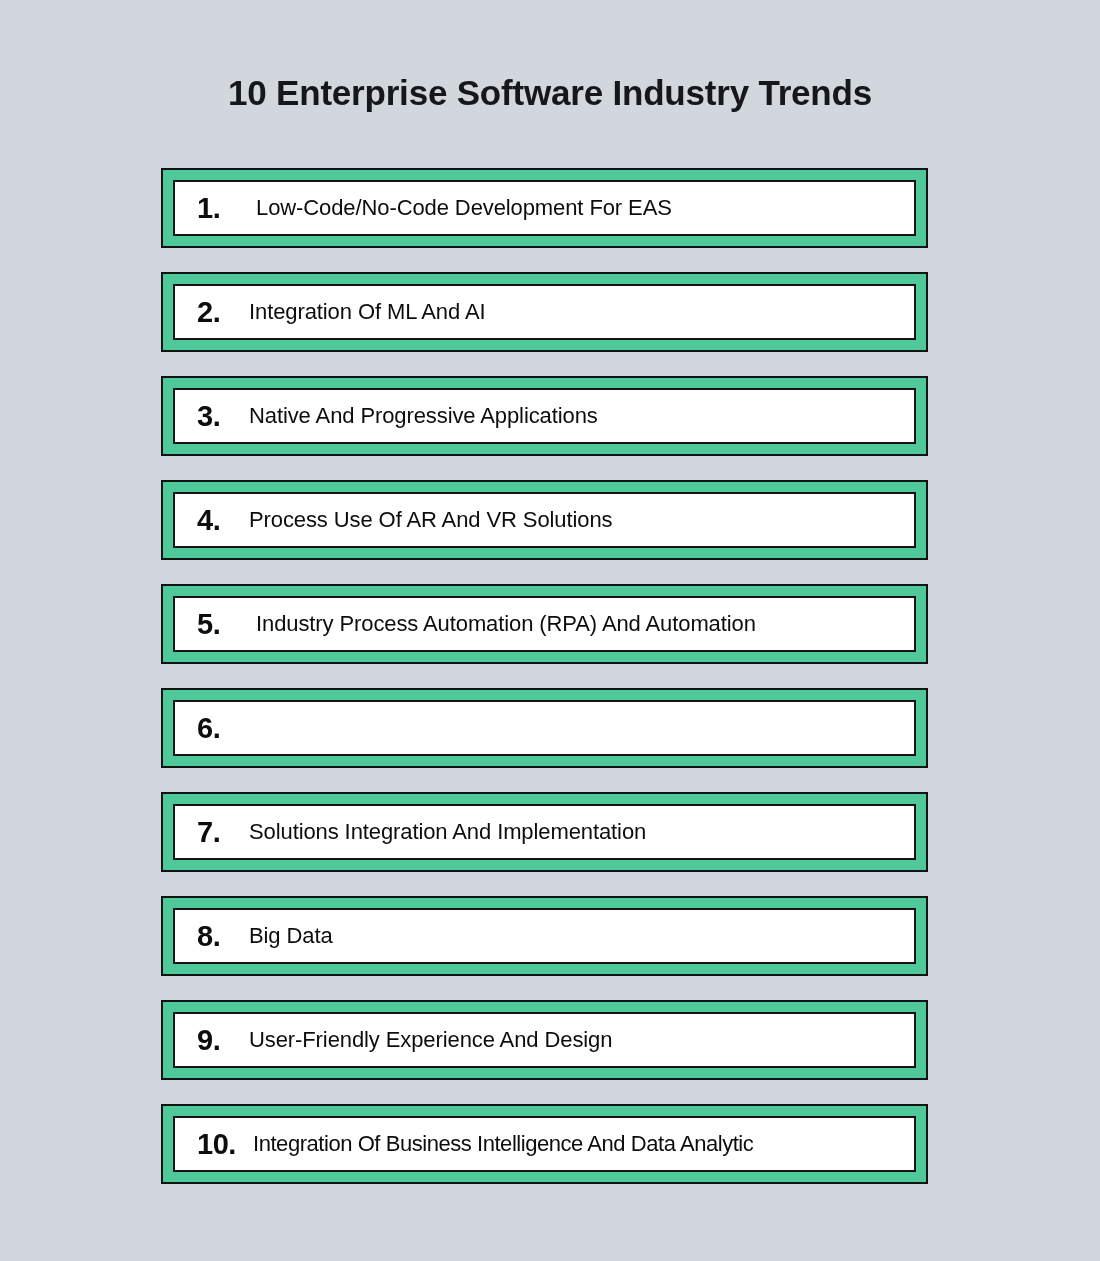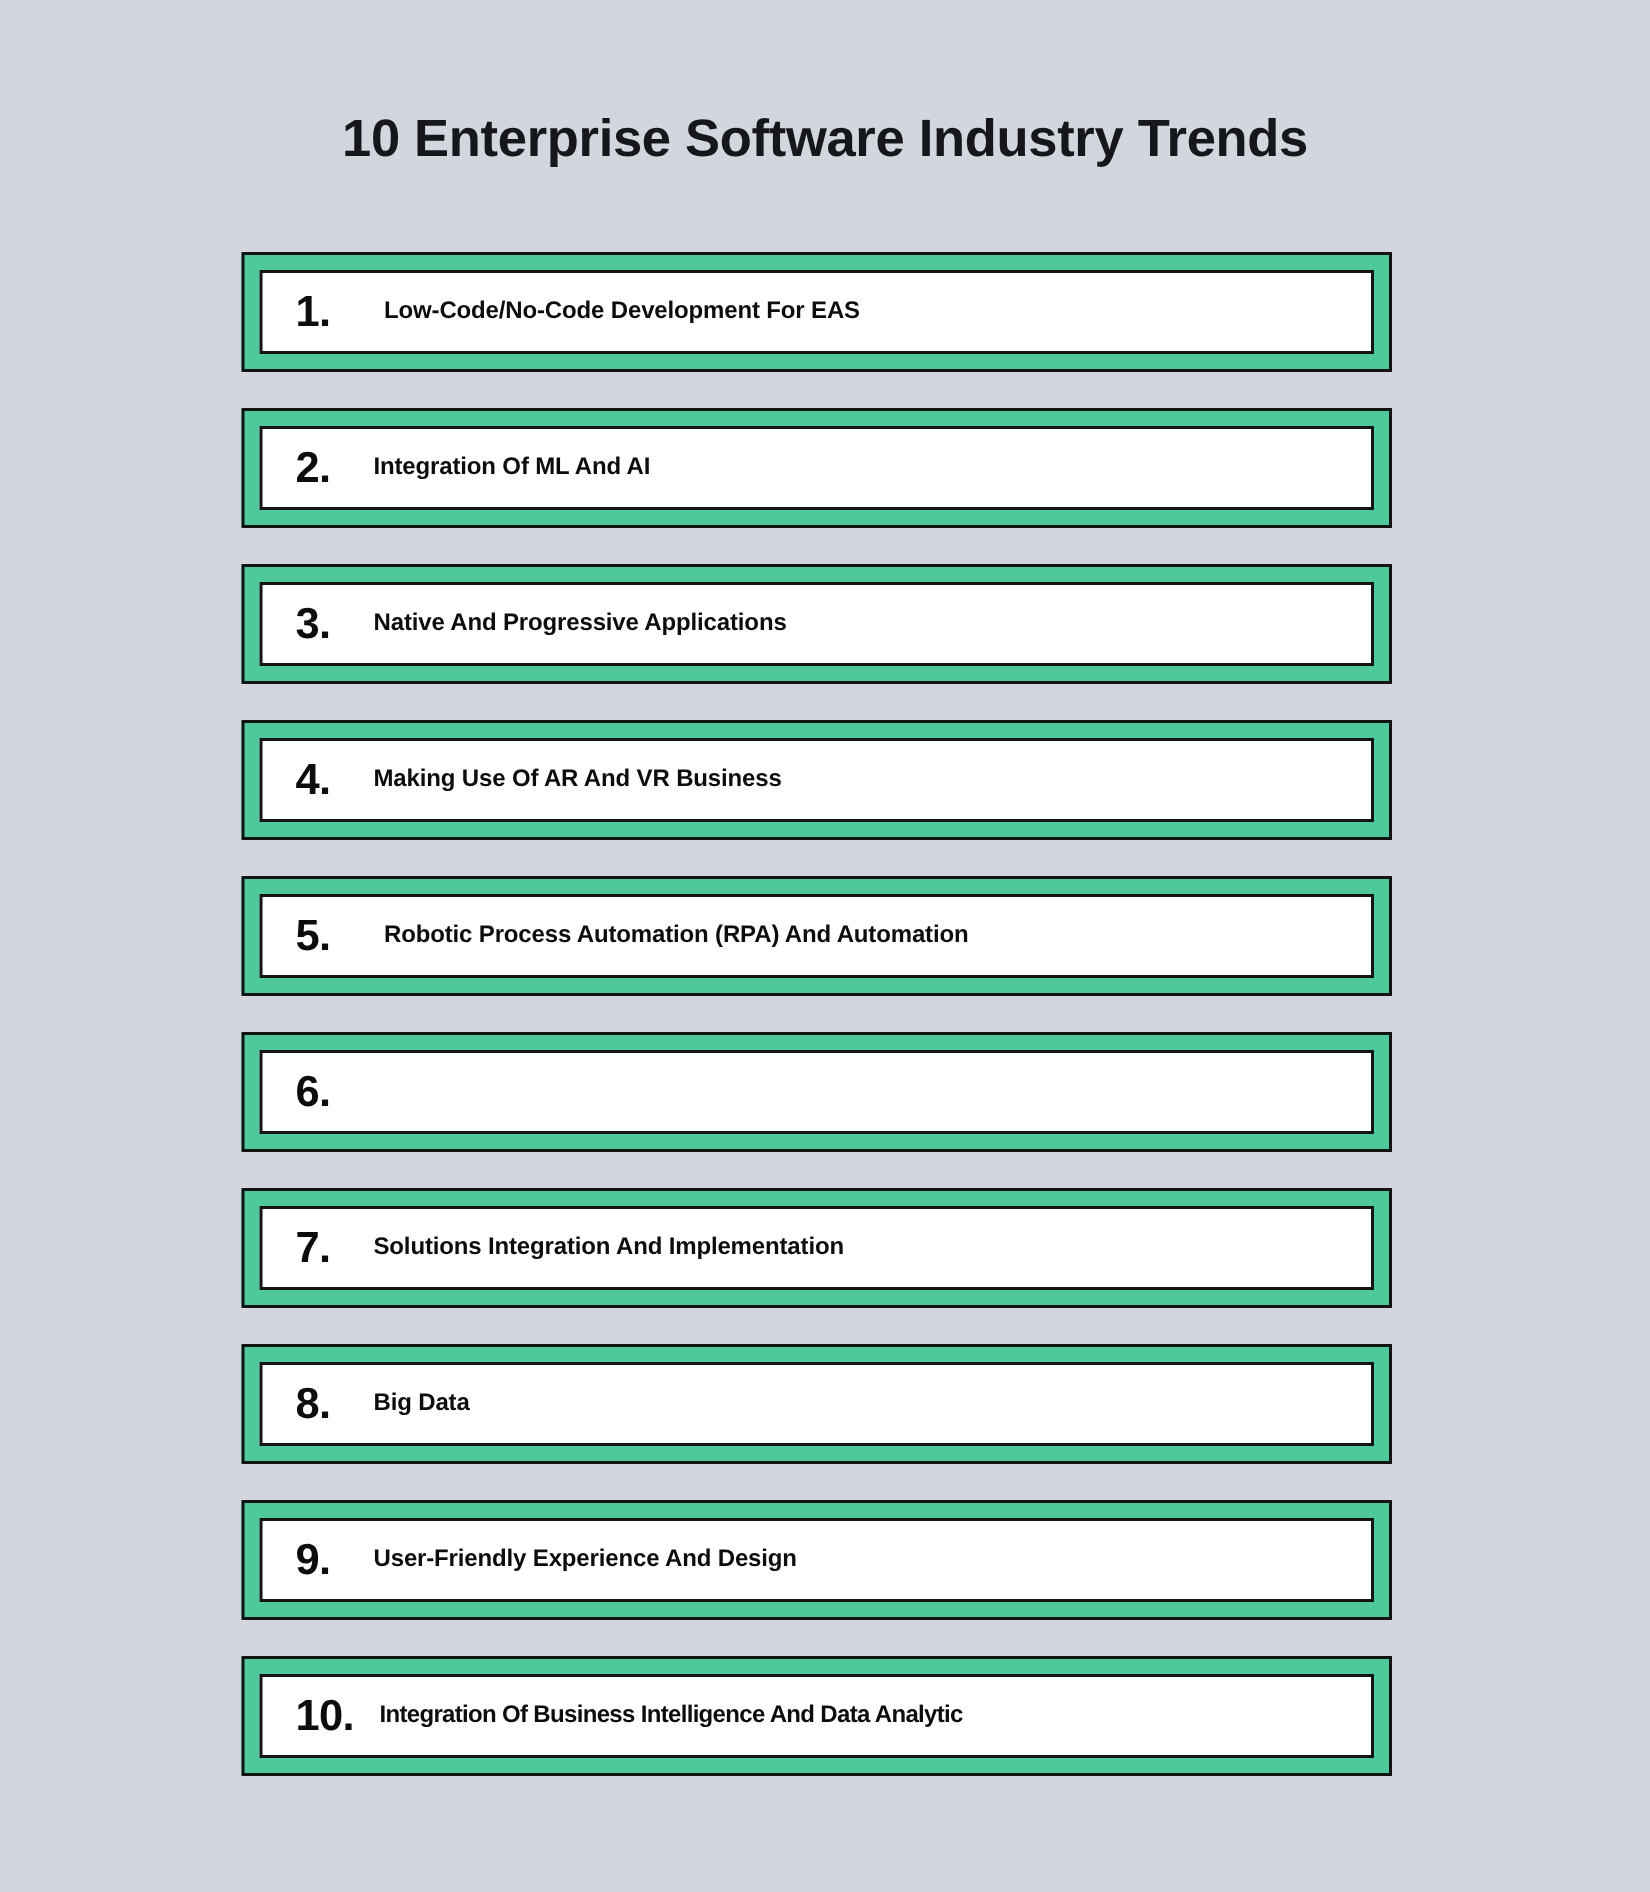--- a/index.html
+++ b/index.html
@@ -69,22 +69,22 @@
     font-weight: bold;
     color: #0c0d0f;
     line-height: 1;
     letter-spacing: -0.5px;
   }
   .trend-number.wide {
     min-width: 56px;
   }
   .trend-label {
     flex: 1 1 auto;
-    font-size: 16px;
-    font-weight: bold;
+    font-size: 22px;
+    font-weight: normal;
     color: #0c0d0f;
     line-height: 1.15;
     letter-spacing: -0.1px;
     white-space: nowrap;
   }
   .trend-label.tight {
     letter-spacing: -0.45px;
   }
   .gap-lg .trend-label {
     padding-left: 7px;
@@ -116,28 +116,28 @@
     <div class="trend-item">
       <div class="trend-inner">
         <span class="trend-number">3.</span>
         <span class="trend-label">Native And Progressive Applications</span>
       </div>
     </div>
 
     <div class="trend-item">
       <div class="trend-inner">
         <span class="trend-number">4.</span>
-        <span class="trend-label">Making Use Of AR And VR Business</span>
+        <span class="trend-label">Process Use Of AR And VR Solutions</span>
       </div>
     </div>
 
     <div class="trend-item gap-lg">
       <div class="trend-inner">
         <span class="trend-number">5.</span>
-        <span class="trend-label">Robotic Process Automation (RPA) And Automation</span>
+        <span class="trend-label">Industry Process Automation (RPA) And Automation</span>
       </div>
     </div>
 
     <div class="trend-item">
       <div class="trend-inner">
         <span class="trend-number">6.</span>
       </div>
     </div>
 
     <div class="trend-item">

